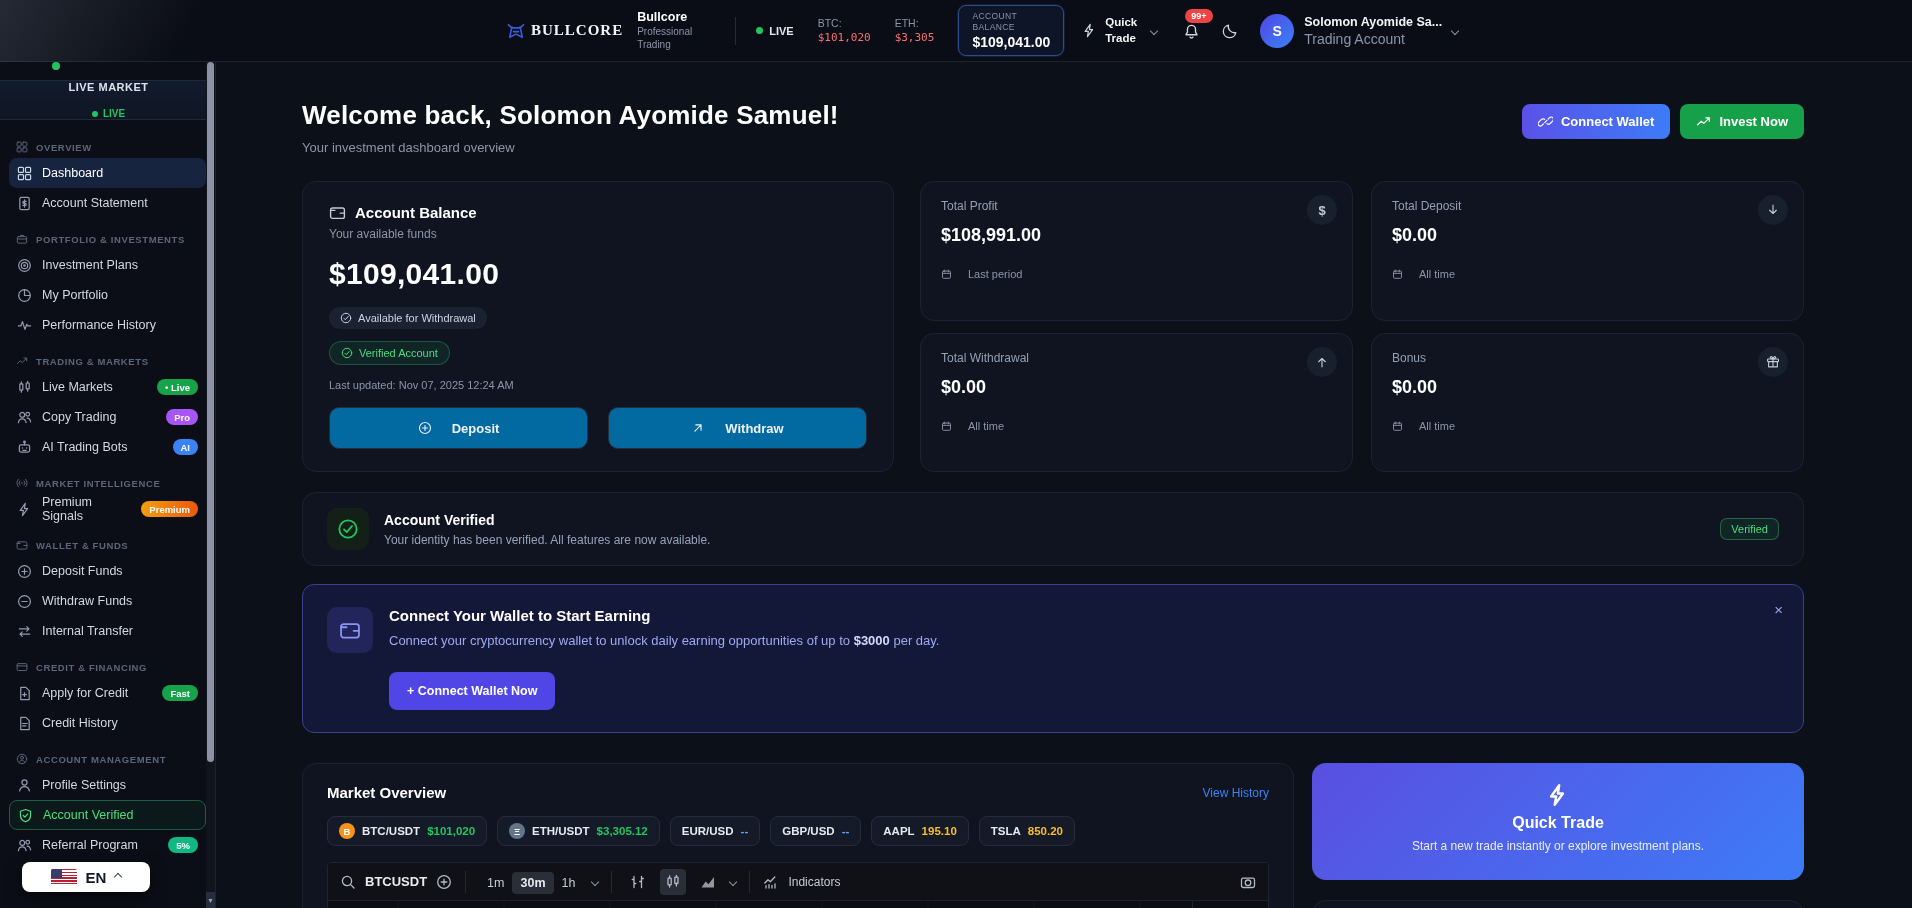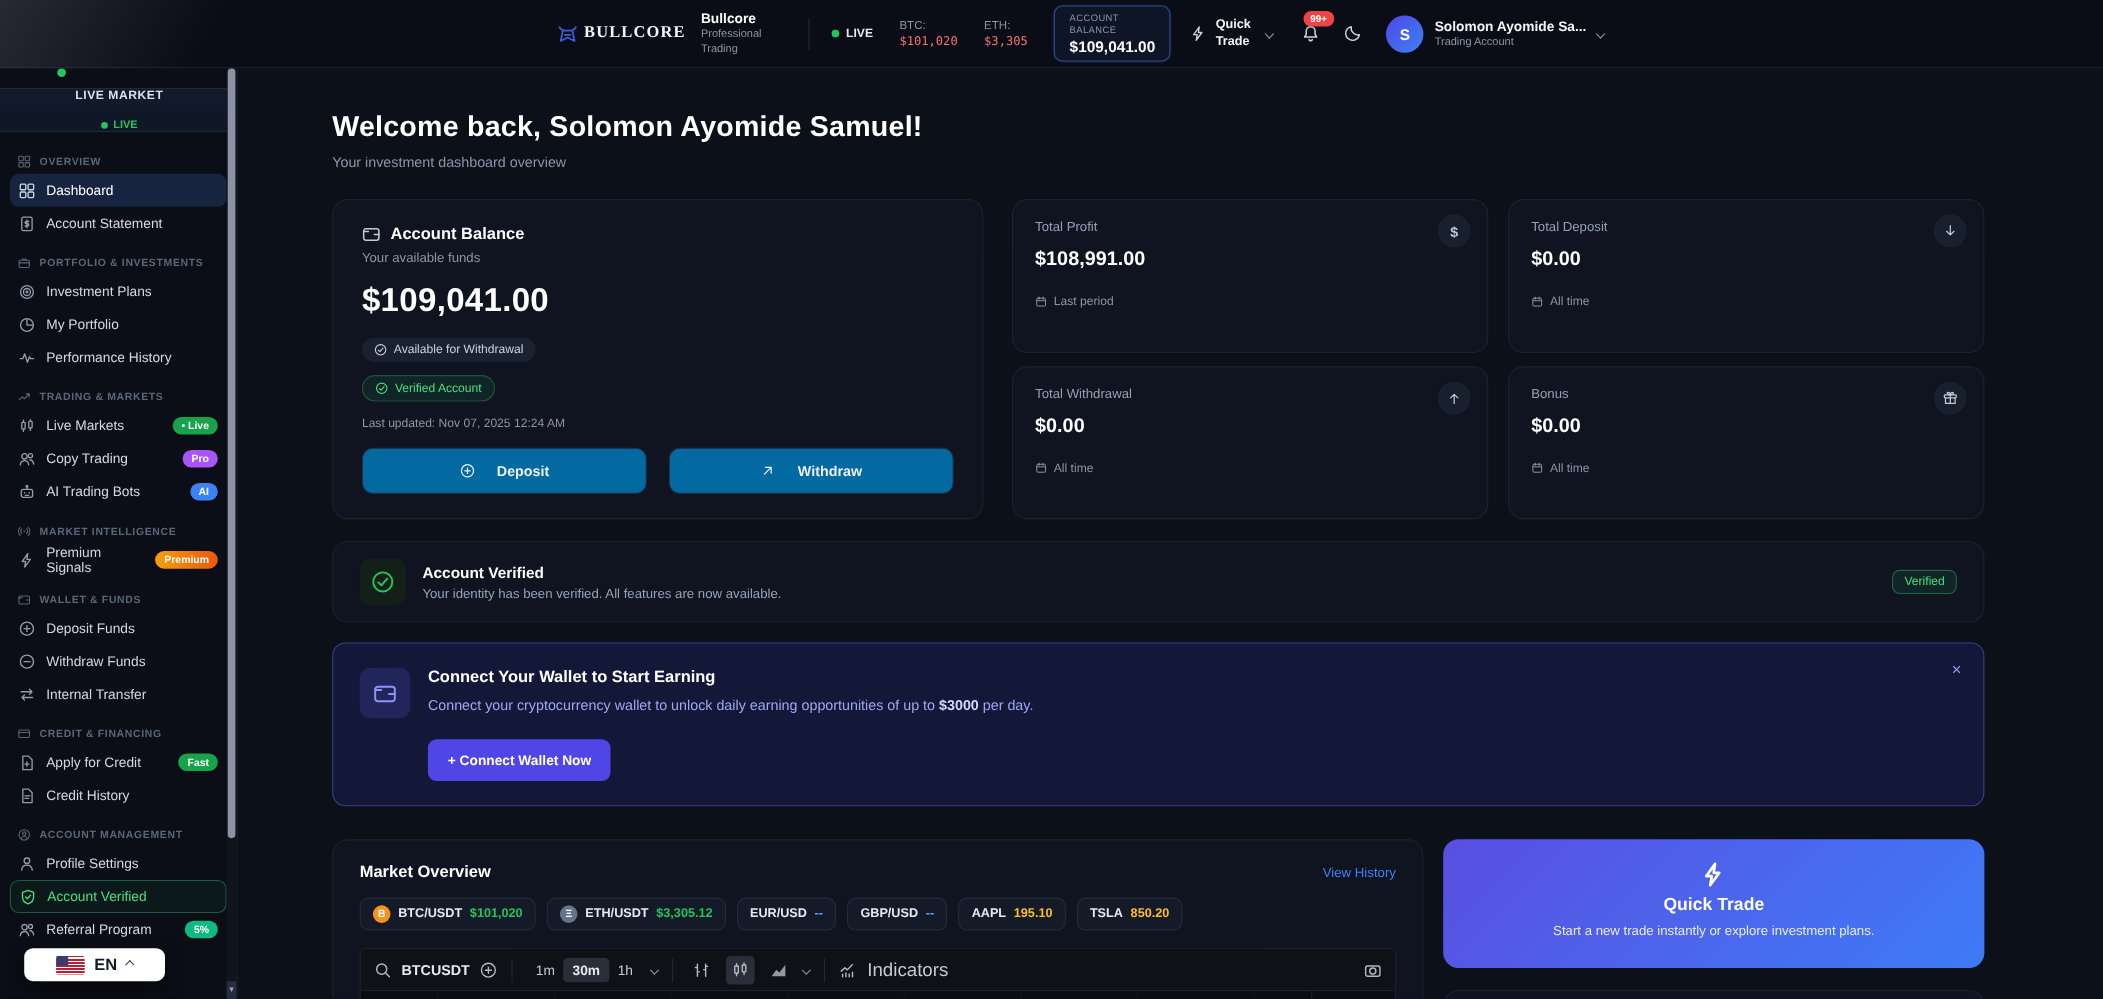--- a/index.html
+++ b/index.html
@@ -29,21 +29,21 @@
 .qt-cluster { display:flex; align-items:center; gap:8px; margin-left:18px; color:#cbd5e1; }
 .qt-lbl { font-size:11.5px; font-weight:bold; color:#f3f4f6; width:38px; line-height:1.35; }
 .chev { width:6px; height:6px; border-right:1.5px solid #8b95a8; border-bottom:1.5px solid #8b95a8; transform:rotate(45deg); display:inline-block; }
 .chev.up { transform:rotate(-135deg); }
 .bell-wrap { position:relative; margin-left:26px; color:#cbd5e1; }
 .bell-badge { position:absolute; top:-12px; left:2px; background:#ef4444; color:#fff; font-size:9px; font-weight:bold; padding:2px 6px; border-radius:9px; }
 .moon-wrap { margin-left:22px; color:#cbd5e1; }
 .user-cluster { display:flex; align-items:center; gap:10px; margin-left:22px; }
 .avatar { width:34px; height:34px; border-radius:50%; background:linear-gradient(135deg,#4f46e5,#3b82f6); display:flex; align-items:center; justify-content:center; font-size:14px; font-weight:bold; color:#fff; }
 .user-name { font-size:12.5px; font-weight:bold; color:#f3f4f6; }
-.user-role { font-size:10px; color:#8b95a8; margin-top:2px; }
+.user-role { font-size:14px; color:#8b95a8; margin-top:2px; }
 
 
 #sidebar { position:absolute; top:0; left:0; bottom:0; width:216px; background:#0b0e16; border-right:1px solid #1c2330; z-index:20; padding-top:62px; }
 .side-dot { position:absolute; left:52px; top:62px; width:8px; height:8px; border-radius:50%; background:#22c55e; }
 .side-band { margin-top:18px; height:40px; background:linear-gradient(#121b2d,#0f1624); border-top:1px solid #1e2a40; border-bottom:1px solid #1e2a40; display:flex; align-items:center; justify-content:space-between; padding:0 14px 0 16px;flex-direction:column; }
 .side-band-title { font-size:11px; font-weight:bold; letter-spacing:.5px; color:#dbe2ec; }
 .side-band-live { font-size:10px; font-weight:bold; color:#22c55e; display:flex; align-items:center; gap:5px; }
 .side-band-live::before { content:""; width:6px; height:6px; border-radius:50%; background:#22c55e; }
 #side-nav { padding:6px 9px 0 9px; }
 .sec-hdr { display:flex; align-items:flex-end; gap:8px; margin:15px 7px 5px 7px; font-size:9.5px; font-weight:bold; letter-spacing:.6px; color:#5b6678; }
@@ -97,21 +97,21 @@
 .bc-btn-row { display:flex; gap:20px; margin-top:16px; }
 .bc-btn { flex:1; height:42px; background:#0369a1; border:1px solid #242d3e; border-radius:10px; color:#eef1f6; font-size:13px; font-weight:bold; display:flex; align-items:center; justify-content:center; gap:20px; cursor:pointer; font-family:inherit; }
 .bc-btn .ic { width:14px; height:14px; }
 
 #stats-grid { display:grid; grid-template-columns:1fr 1fr; column-gap:18px; row-gap:12px; }
 .stat-card { padding:17px 20px; position:relative; min-height:111px; }
 .stat-lbl { font-size:12px; color:#93a0b4; }
 .stat-ic { position:absolute; top:13px; right:15px; width:30px; height:30px; border-radius:50%; background:#181f2d; display:flex; align-items:center; justify-content:center; color:#c3cad6; font-size:13px; font-weight:bold; }
 .stat-ic .ic { width:14px; height:14px; }
 .stat-val { font-size:18px; font-weight:bold; color:#fff; margin-top:12px; }
-.stat-period { display:flex; align-items:center; gap:6px; font-size:11px; color:#8b95a8; margin-top:22px; }
+.stat-period { display:flex; align-items:flex-end; gap:16px; font-size:11px; color:#8b95a8; margin-top:22px; }
 .stat-period .ic { width:11px; height:11px; }
 
 #verified-banner { display:flex; align-items:center; gap:15px; padding:15px 24px; margin-bottom:18px; }
 .vb-ic { width:42px; height:42px; border-radius:10px; background:#122018; display:flex; align-items:center; justify-content:center; color:#22c55e; }
 .vb-ic .ic { width:22px; height:22px; }
 .vb-title { font-size:14px; font-weight:bold; color:#fff; }
 .vb-msg { font-size:12px; color:#94a3b8; margin-top:5px; }
 .vb-pill { margin-left:auto; font-size:11px; color:#4ade80; background:rgba(34,197,94,.1); border:1px solid rgba(74,222,128,.35); padding:4px 10px; border-radius:7px; }
 
 #wallet-banner { background:#131839; border:1px solid #3a3f8e; border-radius:12px; padding:22px 24px; position:relative; margin-bottom:30px; display:flex; gap:16px; align-items:flex-start; }
@@ -133,21 +133,21 @@
 .chip-ic { width:16px; height:16px; border-radius:50%; display:flex; align-items:center; justify-content:center; font-size:9.5px; font-weight:bold; color:#fff; }
 .chip .g { color:#22c55e; } .chip .b { color:#60a5fa; } .chip .y { color:#fbbf24; }
 
 #chart-wrap { margin-top:16px; border:1px solid #1e2431; border-radius:4px; overflow:hidden; background:#0b0d12; height:400px; }
 #tvbar { height:38px; background:#0f1117; border-bottom:1px solid #1e222b; display:flex; align-items:center; padding:0 12px; gap:9px; color:#c6cad3; }
 #tvbar .ic { width:16px; height:16px; color:#b4b9c3; cursor:pointer; }
 .tv-sym { font-size:13px; font-weight:bold; color:#e8eaed; }
 .tv-sep { width:1px; height:22px; background:#242832; margin:0 4px; }
 .tv-int { font-size:12.5px; padding:4px 8px; border-radius:4px; cursor:pointer; }
 .tv-int.active { background:#2a2e39; color:#e8eaed; font-weight:bold; }
-.tv-ind { font-size:17px; cursor:pointer; }
+.tv-ind { font-size:12px; cursor:pointer; }
 .tv-icbox { width:26px; height:26px; border-radius:4px; display:flex; align-items:center; justify-content:center; cursor:pointer; }
 .tv-icbox.active { background:#2a2e39; }
 #tv-camera { margin-left:auto; }
 #chart-body { position:relative; height:361px; }
 #tool-rail { position:absolute; left:0; top:0; bottom:0; width:40px; display:flex; flex-direction:column; align-items:center; gap:15px; padding-top:10px; color:#b4b9c3; }
 .rail-box { width:30px; height:30px; background:#3f4656; border-radius:6px; display:flex; align-items:center; justify-content:center; color:#e3e6ec; cursor:pointer; }
 #plot { position:absolute; left:40px; top:0; width:828px; height:361px; }
 #price-axis { position:absolute; right:0; top:0; bottom:0; width:76px; border-left:1px solid #1e222b; }
 #legend { position:absolute; top:9px; left:52px; display:flex; align-items:center; gap:8px; font-size:12.5px; color:#d6dae2; white-space:nowrap; }
 .lg-b { width:16px; height:16px; border-radius:50%; background:#2a2e39; color:#c3c8d1; font-size:9.5px; font-weight:bold; display:flex; align-items:center; justify-content:center; }
@@ -427,20 +427,34 @@
     <span class="chev"></span>
   </span>
 </header>
 
 <main id="main">
 
   <div class="welcome-row">
     <div>
       <div class="welcome-title">Welcome back, Solomon Ayomide Samuel!</div>
       <div class="welcome-sub">Your investment dashboard overview</div>
+    </div>
+    <div class="hdr-btns">
+      <button class="btn btn-wallet">
+        <svg class="ic" viewBox="0 0 16 16">
+            <path d="M6.8 9.2l2.4-2.4M5.4 10.6l-1.5 1.5a2.4 2.4 0 01-3.4-3.4l2.9-2.9a2.4 2.4 0 013.4 0M10.6 5.4l1.5-1.5a2.4 2.4 0 013.4 3.4l-2.9 2.9a2.4 2.4 0 01-3.4 0" transform="translate(0.3 0)"></path>
+          </svg>
+        <span>Connect Wallet</span>
+      </button>
+      <button class="btn btn-invest">
+        <svg class="ic" viewBox="0 0 16 16">
+            <path d="M1.8 11.5l3.8-3.8 2.7 2.3 5.9-5.9M10.5 4.1h3.7v3.7"></path>
+          </svg>
+        <span>Invest Now</span>
+      </button>
     </div>
   </div>
 
   <div class="overview-grid">
     <section class="card" id="balance-card">
       <div class="bc-title-row">
         <svg class="ic" viewBox="0 0 16 16">
             <rect x="1.5" y="3.8" width="13" height="9.7" rx="1.8"></rect>
             <path d="M10.6 8.6h3.9M1.5 6h4"></path>
           </svg>

